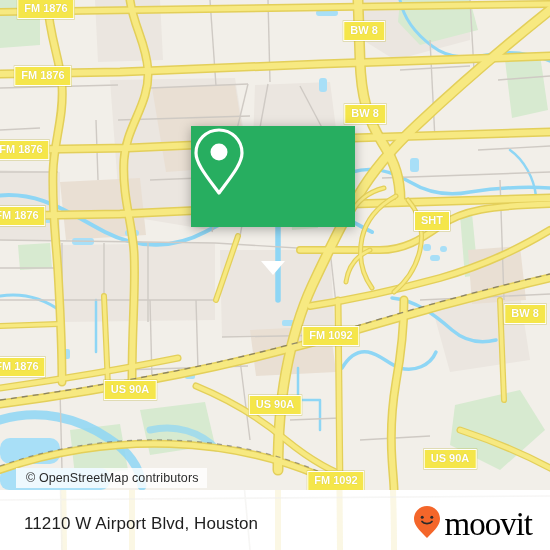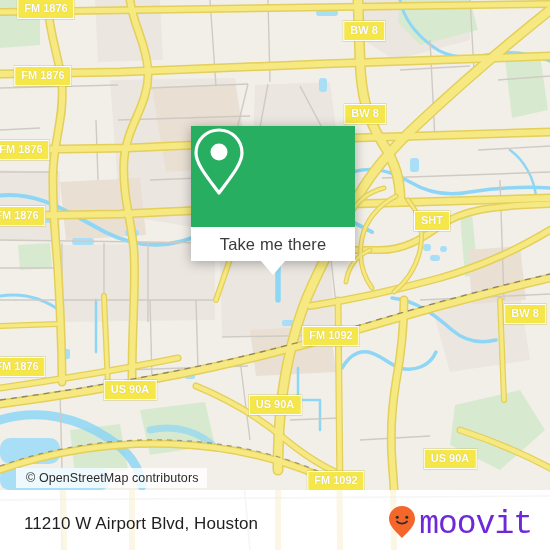--- a/index.html
+++ b/index.html
@@ -87,22 +87,22 @@
   .address{
     position:absolute;left:24px;top:50%;transform:translateY(-50%);
     font-size:17px;color:#1f1f1f;letter-spacing:.1px;white-space:nowrap;
     z-index:5;
   }
   .logo{
     position:absolute;right:18px;top:50%;transform:translateY(-50%);
     display:flex;align-items:center;gap:2px;z-index:5;
   }
   .logo-word{
-    font-size:33px;color:#6d28d9;letter-spacing:-1px;
-    font-family:Liberation Mono, monospace;
+    font-size:33px;color:#000000;letter-spacing:-1px;
+    font-family:Liberation Serif, serif;
     line-height:1;
   }
 </style>
 </head>
 <body>
 
 <div id="app">
 
   <div class="map">
     <svg id="map-svg" width="550" height="490" viewBox="0 0 550 490">
@@ -314,23 +314,20 @@
 
     <div class="callout">
       <div class="callout-top">
         <span>
           <svg class="pin-icon" width="56" height="72" viewBox="0 0 56 72" aria-hidden="true">
             <path d="M28 4 C15.3 4 5 14.3 5 27 C5 38 17 52 28 67 C39 52 51 38 51 27 C51 14.3 40.7 4 28 4 Z" fill="none" stroke="#ffffff" stroke-width="3.2" stroke-linejoin="round"></path>
             <circle cx="28" cy="26" r="8.5" fill="#ffffff"></circle>
           </svg>
         </span>
       </div>
-      <div class="callout-bottom">
-        <span class="callout-label">Take me there</span>
-      </div>
     </div>
     <div class="callout-tail" style="left:273px"></div>
   </div>
 
   <div class="bottombar">
     <svg class="watermark" width="550" height="550" viewBox="0 0 550 550">
       <g fill="none" stroke="#e3cf5a" stroke-width="6" stroke-linecap="round" opacity=".55">
         <path d="M0,470 C50,452 110,442 170,444 C230,446 278,458 320,476"></path>
         <path d="M196,386 C230,400 260,418 286,440 C308,458 330,472 356,480"></path>
         <path d="M338,300 L340,550"></path>

